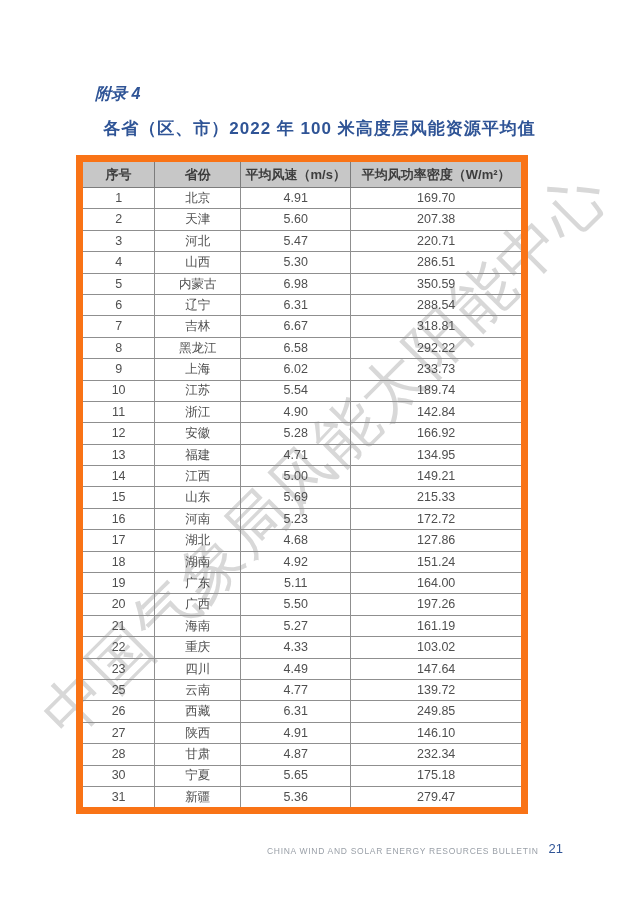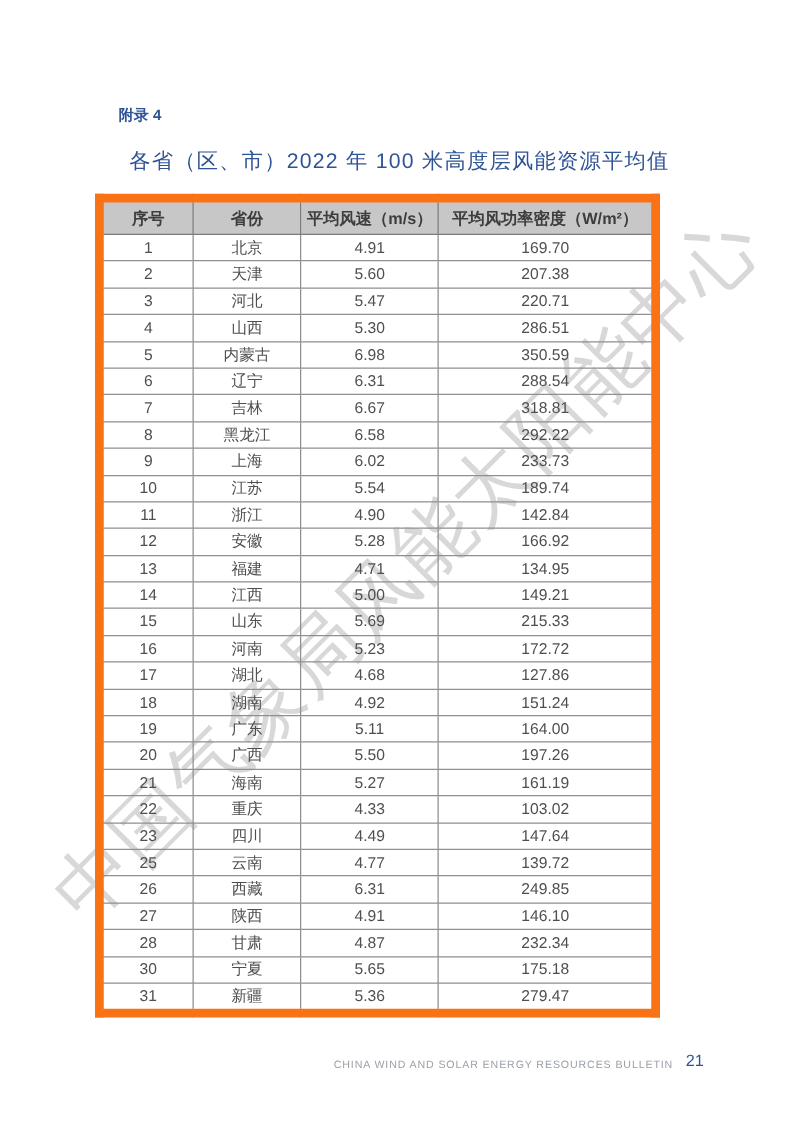--- a/index.html
+++ b/index.html
@@ -26,33 +26,34 @@
     color: #d8d8d8;
     transform: rotate(-45deg);
     white-space: nowrap;
     z-index: 1;
     user-select: none;
   }
   .appendix {
     position: absolute;
     left: 95px;
     top: 84px;
-    font-size: 12px;
+    font-size: 16px;
     font-weight: bold;
     color: #2f5496;
     z-index: 2;
+    font-style: italic;
   }
   .doc-title {
     position: absolute;
     left: 76px;
     top: 117px;
     width: 487px;
     text-align: center;
     font-size: 17px;
-    font-weight: normal;
+    font-weight: bold;
     letter-spacing: 1px;
     color: #2f5496;
     z-index: 2;
   }
   table.data-table {
     position: absolute;
     left: 76px;
     top: 155px;
     width: 452px;
     border-collapse: collapse;

